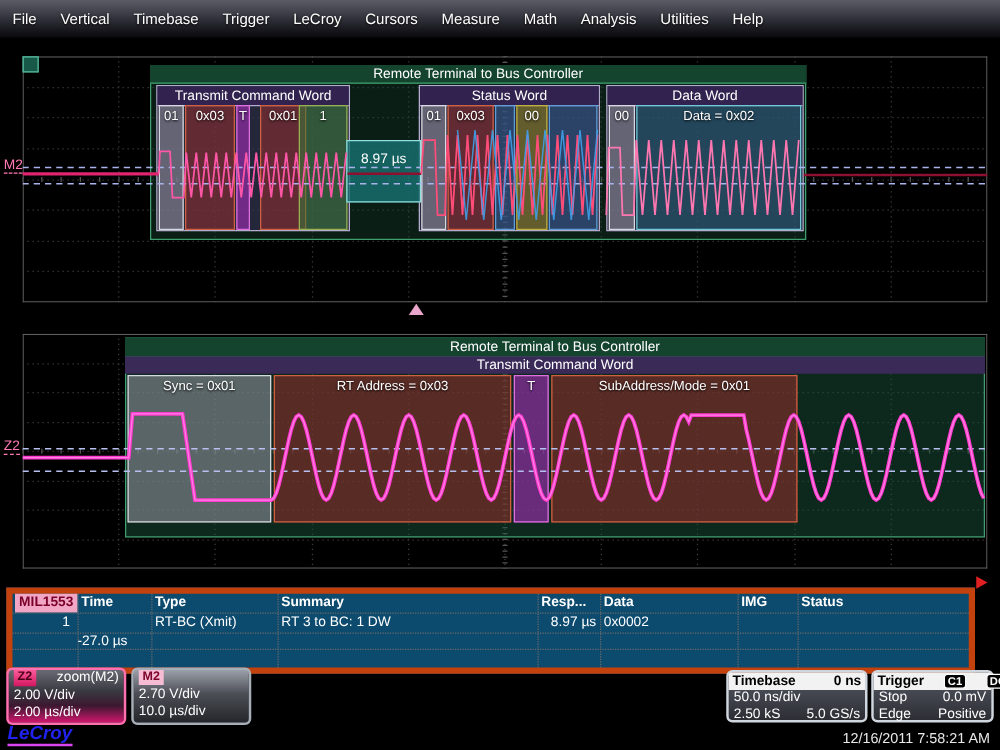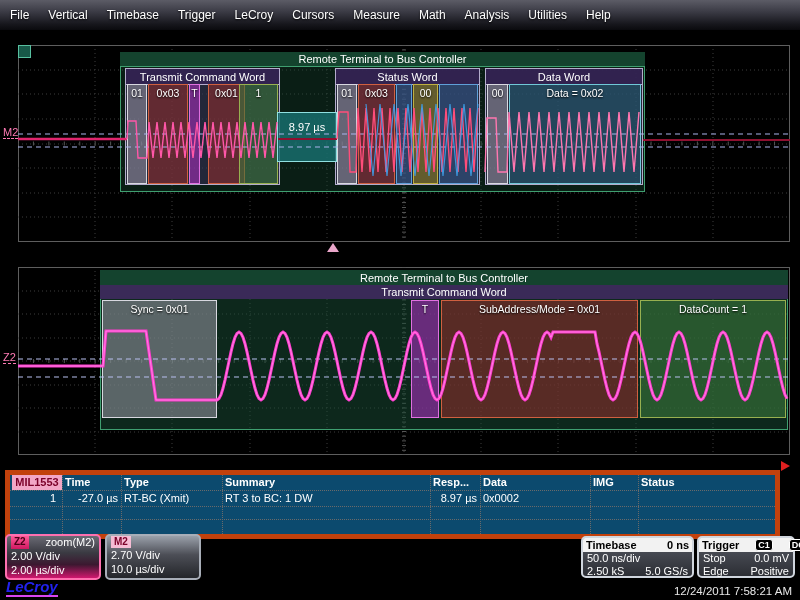--- a/index.html
+++ b/index.html
@@ -362,23 +362,23 @@
       <line x1="384" y1="178.59999999999994" x2="388" y2="178.59999999999994" stroke="#565656" stroke-width="1"></line>
       <line x1="384" y1="183.29999999999993" x2="388" y2="183.29999999999993" stroke="#565656" stroke-width="1"></line>
       <line x1="384" y1="187.99999999999991" x2="388" y2="187.99999999999991" stroke="#565656" stroke-width="1"></line>
     </svg>
 
   <div class="ov-outer" style="left:100px;top:270px;width:688px;height:160px;background:rgba(25,80,55,.5);"></div>
   <div class="ov-band" style="left:100px;top:270px;width:688px;height:15px;background:#14432e;border-bottom:1px solid #3f9f70;">Remote Terminal to Bus Controller</div>
   <div class="ov-band" style="left:100px;top:285px;width:688px;height:14px;background:#3a2a58;">Transmit Command Word</div>
 
   <div class="fld f-sync" style="left:102px;top:300px;width:115px;height:118px;">Sync = 0x01</div>
+  <div class="fld f-red" style="left:219px;top:300px;width:190px;height:118px;">RT Address = 0x03</div>
   <div class="fld f-tr" style="left:411px;top:300px;width:28px;height:118px;">T</div>
   <div class="fld f-red" style="left:441px;top:300px;width:197px;height:118px;">SubAddress/Mode = 0x01</div>
-  <div class="fld f-green" style="left:640px;top:300px;width:146px;height:118px;">DataCount = 1</div>
 
   <svg id="wave-bot" class="wave-svg" style="left:18px;top:267px;" width="772" height="188">
       <line x1="0" y1="92" x2="772" y2="92" stroke="#b8c0f0" stroke-dasharray="5,4" stroke-width="1.2"></line>
       <line x1="0" y1="110" x2="772" y2="110" stroke="#b8c0f0" stroke-dasharray="5,4" stroke-width="1.2"></line>
       <polyline points="0,99 85,99 88,64 128,64 138,133 199,133 199,133.0 201,131.6 203,127.6 205,121.3 207,113.1 209,103.8 211,94.2 213,84.9 215,76.7 217,70.4 219,66.4 221,65.0 223,66.4 225,70.4 227,76.7 229,84.9 231,94.2 233,103.8 235,113.1 237,121.3 239,127.6 241,131.6 243,133.0 245,131.6 247,127.6 249,121.3 251,113.1 253,103.8 255,94.2 257,84.9 259,76.7 261,70.4 263,66.4 265,65.0 267,66.4 269,70.4 271,76.7 273,84.9 275,94.2 277,103.8 279,113.1 281,121.3 283,127.6 285,131.6 287,133.0 289,131.6 291,127.6 293,121.3 295,113.1 297,103.8 299,94.2 301,84.9 303,76.7 305,70.4 307,66.4 309,65.0 311,66.4 313,70.4 315,76.7 317,84.9 319,94.2 321,103.8 323,113.1 325,121.3 327,127.6 329,131.6 331,133.0 333,131.6 335,127.6 337,121.3 339,113.1 341,103.8 343,94.2 345,84.9 347,76.7 349,70.4 351,66.4 353,65.0 355,66.4 357,70.4 359,76.7 361,84.9 363,94.2 365,103.8 367,113.1 369,121.3 371,127.6 373,131.6 375,133.0 377,131.6 379,127.6 381,121.3 383,113.1 385,103.8 387,94.2 389,84.9 391,76.7 393,70.4 395,66.4 397,65.0 399,66.4 401,70.4 403,76.7 405,84.9 407,94.2 409,103.8 411,113.1 413,121.3 415,127.6 417,131.6 419,133.0 421,131.6 423,127.6 425,121.3 427,113.1 429,103.8 431,94.2 433,84.9 435,76.7 437,70.4 439,66.4 441,65.0 443,66.4 445,70.4 447,76.7 449,84.9 451,94.2 453,103.8 455,113.1 457,121.3 459,127.6 461,131.6 463,133.0 465,131.6 467,127.6 469,121.3 471,113.1 473,103.8 475,94.2 477,84.9 479,76.7 481,70.4 483,66.4 485,65.0 487,66.4 489,70.4 491,76.7 493,84.9 495,94.2 497,103.8 499,113.1 501,121.3 503,127.6 505,131.6 507,133.0 509,131.6 511,127.6 513,121.3 515,113.1 517,103.8 519,94.2 521,84.9 523,76.7 525,70.4 527,66.4 529,65.0 531,66.4 533,70.4 535,65.0 537,65.0 539,65.0 541,65.0 543,65.0 545,65.0 547,65.0 549,65.0 551,65.0 553,65.0 555,65.0 557,65.0 559,65.0 561,65.0 563,65.0 565,65.0 567,65.0 569,65.0 571,65.0 573,65.0 575,65.0 577,65.0 579,76.7 581,84.9 583,94.2 585,103.8 587,113.1 589,121.3 591,127.6 593,131.6 595,133.0 597,131.6 599,127.6 601,121.3 603,113.1 605,103.8 607,94.2 609,84.9 611,76.7 613,70.4 615,66.4 617,65.0 619,66.4 621,70.4 623,76.7 625,84.9 627,94.2 629,103.8 631,113.1 633,121.3 635,127.6 637,131.6 639,133.0 641,131.6 643,127.6 645,121.3 647,113.1 649,103.8 651,94.2 653,84.9 655,76.7 657,70.4 659,66.4 661,65.0 663,66.4 665,70.4 667,76.7 669,84.9 671,94.2 673,103.8 675,113.1 677,121.3 679,127.6 681,131.6 683,133.0 685,131.6 687,127.6 689,121.3 691,113.1 693,103.8 695,94.2 697,84.9 699,76.7 701,70.4 703,66.4 705,65.0 707,66.4 709,70.4 711,76.7 713,84.9 715,94.2 717,103.8 719,113.1 721,121.3 723,127.6 725,131.6 727,133.0 729,131.6 731,127.6 733,121.3 735,113.1 737,103.8 739,94.2 741,84.9 743,76.7 745,70.4 747,66.4 749,65.0 751,66.4 753,70.4 755,76.7 757,84.9 759,94.2 761,103.8 763,113.1 765,121.3 767,127.6 769,131.6 " fill="none" stroke="#ff3ad0" stroke-width="3"></polyline>
       <polyline points="0,99 85,99 88,64 128,64 138,133 199,133 199,133.0 201,131.6 203,127.6 205,121.3 207,113.1 209,103.8 211,94.2 213,84.9 215,76.7 217,70.4 219,66.4 221,65.0 223,66.4 225,70.4 227,76.7 229,84.9 231,94.2 233,103.8 235,113.1 237,121.3 239,127.6 241,131.6 243,133.0 245,131.6 247,127.6 249,121.3 251,113.1 253,103.8 255,94.2 257,84.9 259,76.7 261,70.4 263,66.4 265,65.0 267,66.4 269,70.4 271,76.7 273,84.9 275,94.2 277,103.8 279,113.1 281,121.3 283,127.6 285,131.6 287,133.0 289,131.6 291,127.6 293,121.3 295,113.1 297,103.8 299,94.2 301,84.9 303,76.7 305,70.4 307,66.4 309,65.0 311,66.4 313,70.4 315,76.7 317,84.9 319,94.2 321,103.8 323,113.1 325,121.3 327,127.6 329,131.6 331,133.0 333,131.6 335,127.6 337,121.3 339,113.1 341,103.8 343,94.2 345,84.9 347,76.7 349,70.4 351,66.4 353,65.0 355,66.4 357,70.4 359,76.7 361,84.9 363,94.2 365,103.8 367,113.1 369,121.3 371,127.6 373,131.6 375,133.0 377,131.6 379,127.6 381,121.3 383,113.1 385,103.8 387,94.2 389,84.9 391,76.7 393,70.4 395,66.4 397,65.0 399,66.4 401,70.4 403,76.7 405,84.9 407,94.2 409,103.8 411,113.1 413,121.3 415,127.6 417,131.6 419,133.0 421,131.6 423,127.6 425,121.3 427,113.1 429,103.8 431,94.2 433,84.9 435,76.7 437,70.4 439,66.4 441,65.0 443,66.4 445,70.4 447,76.7 449,84.9 451,94.2 453,103.8 455,113.1 457,121.3 459,127.6 461,131.6 463,133.0 465,131.6 467,127.6 469,121.3 471,113.1 473,103.8 475,94.2 477,84.9 479,76.7 481,70.4 483,66.4 485,65.0 487,66.4 489,70.4 491,76.7 493,84.9 495,94.2 497,103.8 499,113.1 501,121.3 503,127.6 505,131.6 507,133.0 509,131.6 511,127.6 513,121.3 515,113.1 517,103.8 519,94.2 521,84.9 523,76.7 525,70.4 527,66.4 529,65.0 531,66.4 533,70.4 535,65.0 537,65.0 539,65.0 541,65.0 543,65.0 545,65.0 547,65.0 549,65.0 551,65.0 553,65.0 555,65.0 557,65.0 559,65.0 561,65.0 563,65.0 565,65.0 567,65.0 569,65.0 571,65.0 573,65.0 575,65.0 577,65.0 579,76.7 581,84.9 583,94.2 585,103.8 587,113.1 589,121.3 591,127.6 593,131.6 595,133.0 597,131.6 599,127.6 601,121.3 603,113.1 605,103.8 607,94.2 609,84.9 611,76.7 613,70.4 615,66.4 617,65.0 619,66.4 621,70.4 623,76.7 625,84.9 627,94.2 629,103.8 631,113.1 633,121.3 635,127.6 637,131.6 639,133.0 641,131.6 643,127.6 645,121.3 647,113.1 649,103.8 651,94.2 653,84.9 655,76.7 657,70.4 659,66.4 661,65.0 663,66.4 665,70.4 667,76.7 669,84.9 671,94.2 673,103.8 675,113.1 677,121.3 679,127.6 681,131.6 683,133.0 685,131.6 687,127.6 689,121.3 691,113.1 693,103.8 695,94.2 697,84.9 699,76.7 701,70.4 703,66.4 705,65.0 707,66.4 709,70.4 711,76.7 713,84.9 715,94.2 717,103.8 719,113.1 721,121.3 723,127.6 725,131.6 727,133.0 729,131.6 731,127.6 733,121.3 735,113.1 737,103.8 739,94.2 741,84.9 743,76.7 745,70.4 747,66.4 749,65.0 751,66.4 753,70.4 755,76.7 757,84.9 759,94.2 761,103.8 763,113.1 765,121.3 767,127.6 769,131.6 " fill="none" stroke="#ffa0e8" stroke-width="1" opacity="0.7"></polyline>
     </svg>
   <div class="trace-label" style="left:3px;top:351px;border-bottom:1px dashed #ff7ab4;">Z2</div>
 
   <div id="tbl-arrow" class="abs"></div>
@@ -398,21 +398,21 @@
     <div class="vline" style="left:420px;"></div>
     <div class="vline" style="left:470px;"></div>
     <div class="vline" style="left:580px;"></div>
     <div class="vline" style="left:628px;"></div>
     <div class="hline" style="top:15px;"></div>
     <div class="hline" style="top:31px;"></div>
     <div class="hline" style="top:44px;"></div>
 
     <div>
       <span class="td" style="left:0;top:17px;width:46px;text-align:right;">1</span>
-      <span class="td" style="left:52px;top:17px;width:56px;text-align:right;">-27.0 µs</span>
+      <span class="td" style="left:52px;top:32px;width:56px;">-27.0 µs</span>
       <span class="td" style="left:114px;top:17px;">RT-BC  (Xmit)</span>
       <span class="td" style="left:215px;top:17px;">RT  3 to BC: 1 DW</span>
       <span class="td" style="left:420px;top:17px;width:47px;text-align:right;">8.97 µs</span>
       <span class="td" style="left:473px;top:17px;">0x0002</span>
     </div>
   </div>
 
   <div id="z2box" class="desc">
     <div class="desc-row" style="line-height:13px;">
       <span class="chip" id="z2chip">Z2</span>
@@ -464,14 +464,14 @@
       <span>Stop</span>
       <span>0.0 mV</span>
     </div>
     <div class="desc-row" style="line-height:13px;">
       <span>Edge</span>
       <span>Positive</span>
     </div>
   </div>
 
   <div id="logo" class="abs">LeCroy</div>
-  <div id="datetime" class="abs">12/24/2011 7:58:21 AM</div>
+  <div id="datetime" class="abs">12/16/2011 7:58:21 AM</div>
 </div>
 
 </body></html>

